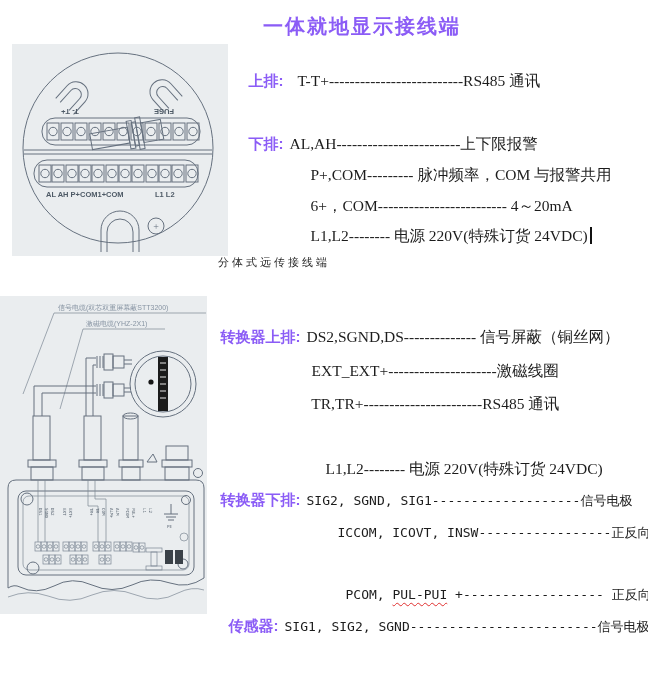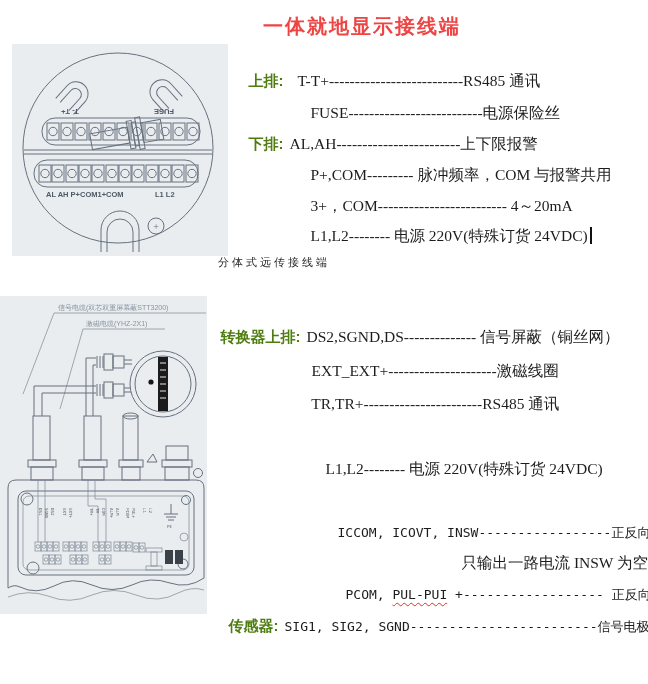--- a/index.html
+++ b/index.html
@@ -1,26 +1,26 @@
 <!DOCTYPE html>
 <html><head>
 <meta charset="utf-8">
 <style>
   html,body{margin:0;padding:0;}
   body{width:648px;height:684px;position:relative;background:#ffffff;overflow:hidden;
        font-family:"Liberation Serif",serif;}
   .page{position:absolute;inset:0;}
   .title{position:absolute;left:263px;top:13px;font-size:20px;font-weight:bold;
-         color:#ef4444;letter-spacing:2px;font-family:"Liberation Sans",sans-serif;}
+         color:#8b5cf6;letter-spacing:2px;font-family:"Liberation Sans",sans-serif;}
   .heading2{position:absolute;left:218px;top:255px;font-size:11px;color:#2a2a2a;
             letter-spacing:3px;}
   .row{position:absolute;white-space:pre;font-size:15.5px;color:#1c1c1c;
        font-family:"Liberation Serif",serif;line-height:1.1;}
   .lbl{font-weight:bold;font-family:"Liberation Sans",sans-serif;font-size:15px;
-       color:#4d7c0f;margin-right:14px;}
+       color:#8b5cf6;margin-right:14px;}
   .lbl.tight{margin-right:6px;text-align:right;}
   .mono{font-family:"DejaVu Sans Mono",monospace;font-size:13px;}
   .wavy{text-decoration:underline wavy #e03030 1px;text-underline-offset:3px;margin-top:48px;}
   .cursor{display:inline-block;width:2px;height:17px;background:#111;
           margin-left:2px;vertical-align:-3px;}
   svg{position:absolute;}
   .diag1{left:12px;top:44px;}
   .diag2{left:0px;top:294px;}
   .bg{fill:#eaedef;}
   .ln{stroke:#66717f;stroke-width:1;fill:none;}
@@ -117,31 +117,28 @@
       <g id="t2">
           <rect class="lnthin" width="6" height="9"></rect>
           <circle class="lnthin" cx="3" cy="4.5" r="1.8"></circle>
         </g>
     </defs>
   </svg>
 
   <div class="row" style="left:233px;top:55px">
     <span class="lbl">上排:</span><span>T-T+--------------------------RS485 通讯</span>
   </div>
-  <div class="row" style="left:295px;top:87px">
-    <span>FUSE--------------------------电源保险丝</span>
-  </div>
   <div class="row" style="left:233px;top:118px">
     <span class="lbl tight">下排:</span><span>AL,AH------------------------上下限报警</span>
   </div>
   <div class="row" style="left:295px;top:149px">
     <span>P+,COM--------- 脉冲频率，COM 与报警共用</span>
   </div>
   <div class="row" style="left:295px;top:180px">
-    <span>3+，COM------------------------- 4～20mA</span>
+    <span>6+，COM------------------------- 4～20mA</span>
   </div>
   <div class="row" style="left:295px;top:210px">
     <span>L1,L2-------- 电源 220V(特殊订货 24VDC)</span><span class="cursor"></span>
   </div>
 
   <div class="heading2">分体式远传接线端</div>
 
   <svg class="diag2" width="210" height="322" viewBox="0 0 210 322">
     <rect class="bg" x="0" y="2" width="207" height="318"></rect>
 
@@ -304,26 +301,26 @@
   <div class="row" style="left:296px;top:345px">
     <span>EXT_EXT+---------------------激磁线圈</span>
   </div>
   <div class="row" style="left:296px;top:378px">
     <span>TR,TR+-----------------------RS485 通讯</span>
   </div>
   <div class="row" style="left:310px;top:443px">
     <span>L1,L2-------- 电源 220V(特殊订货 24VDC)</span>
   </div>
 
+  <div class="row" style="left:205px;top:474px">
+    <span class="lbl tight">转换器下排:</span><span class="mono">SIG2, SGND, SIG1-------------------信号电极</span>
+  </div>
   <div class="row" style="left:322px;top:506px">
     <span class="mono">ICCOM, ICOVT, INSW-----------------正反向 4～20Ma</span>
   </div>
-  <div class="row" style="left:446px;top:537px">
-    <span>只输出一路电流 INSW 为空</span>
-  </div>
 
   <div class="row" style="left:330px;top:568px">
     <span class="mono">PCOM, </span><span class="mono wavy">PUL-PUI</span><span class="mono"> +------------------ 正反向脉冲频率</span>
   </div>
 
   <div class="row" style="left:213px;top:600px">
     <span class="lbl tight">传感器:</span><span class="mono">SIG1, SIG2, SGND------------------------信号电极</span>
   </div>
   <div class="row" style="left:175px;top:664px">
     <span class="mono">EXT+, EXT---------------------------------激磁线圈</span>

